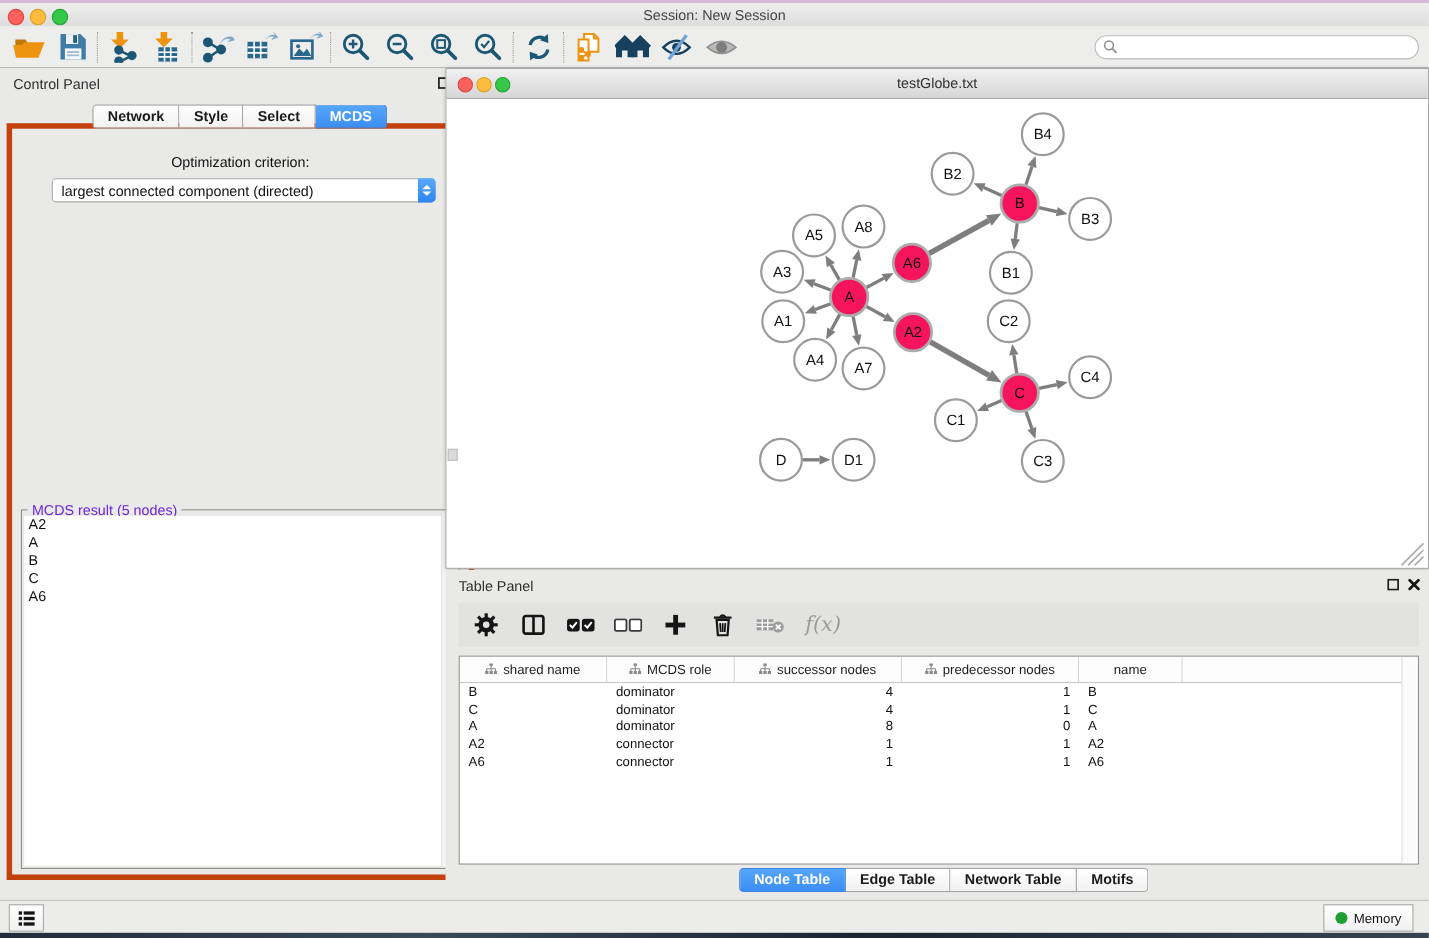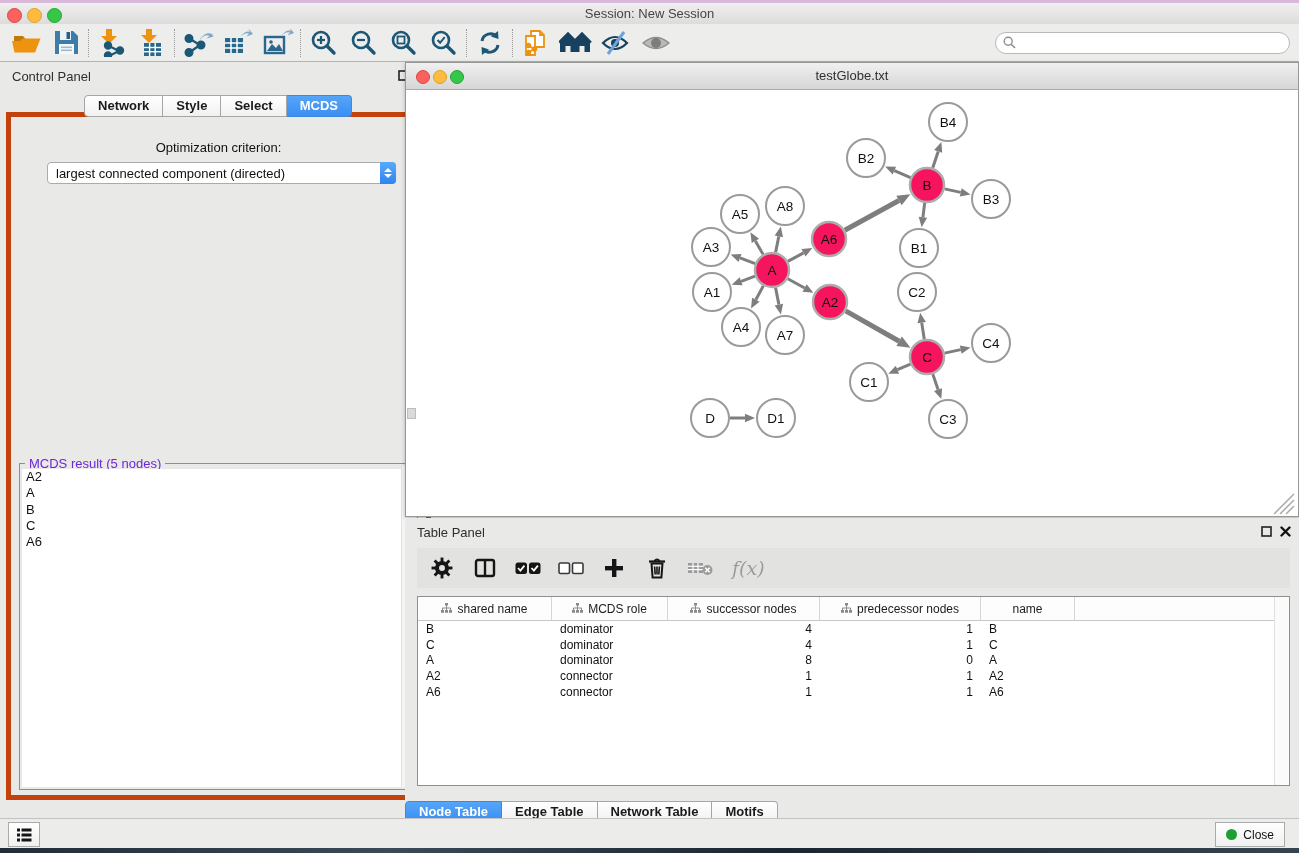--- a/index.html
+++ b/index.html
@@ -62,21 +62,21 @@
   .tp-toolbar{position:absolute;left:12px;right:9px;top:30px;height:40px;background:#E2E2E1;display:flex;align-items:center;gap:17px;padding-left:12px;box-sizing:border-box;}
   .tp-btn{display:flex;align-items:center;justify-content:center;width:26px;height:30px;}
   .fx-label{font-family:"DejaVu Serif",serif;font-style:italic;font-size:19px;color:#9B9B9B;margin-left:2px;}
   .tp-table{position:absolute;left:12px;right:9px;top:78px;height:188px;background:#fff;border:1px solid #8F8F8F;overflow:hidden;}
   .thead{position:absolute;top:0;left:0;right:14px;height:23px;background:#FDFDFD;border-bottom:1px solid #C8C8C8;display:flex;}
   .th{position:relative;display:flex;align-items:center;justify-content:center;gap:5px;font-size:12px;color:#1C1C1C;border-right:1px solid #D6D6D6;box-sizing:border-box;}
   .tscroll{position:absolute;top:0;bottom:0;right:0;width:14px;background:#FBFBFB;border-left:1px solid #E0E0E0;}
   .tbody{position:absolute;top:24px;left:0;right:14px;bottom:0;}
   .tr{display:flex;height:15.8px;align-items:center;}
   .td{font-size:12px;color:#111;box-sizing:border-box;padding:0 8px;white-space:nowrap;}
-  .tp-tabs{position:absolute;top:271px;left:0;right:0;display:flex;margin-top:12px;}
+  .tp-tabs{position:absolute;top:271px;left:12px;right:0;display:flex;justify-content:center;}
 
   
   .statusbar{position:absolute;left:0;top:818px;height:30px;right:0;background:#ECECEB;border-top:1px solid #C2C2C2;}
   .sb-left-btn{position:absolute;left:8px;top:3px;width:30px;height:23px;background:linear-gradient(#FFF,#F0F0F0);border:1px solid #ABABAB;display:flex;align-items:center;justify-content:center;}
   .sb-right-btn{position:absolute;right:14px;top:3px;height:23px;background:linear-gradient(#FFF,#F0F0F0);border:1px solid #ABABAB;display:flex;align-items:center;gap:6px;padding:0 10px;}
   .sb-right-btn .dot{width:11px;height:11px;border-radius:50%;background:#1E9E33;}
   .sb-right-btn .lbl{font-size:12px;color:#111;}
   .desktop-strip{position:absolute;left:0;right:0;top:848px;height:5px;background:linear-gradient(90deg,#222C38,#3A4A58 30%,#1B2530 60%,#36444F);}
 </style>
 </head>
@@ -639,17 +639,17 @@
             <rect x="5.5" y="1.5" width="10" height="3"></rect>
           <rect x="1" y="6.5" width="3" height="3"></rect>
             <rect x="5.5" y="6.5" width="10" height="3"></rect>
           <rect x="1" y="11.5" width="3" height="3"></rect>
             <rect x="5.5" y="11.5" width="10" height="3"></rect>
         </g>
       </svg>
     </div>
     <div class="sb-right-btn">
       <span class="dot"></span>
-      <span class="lbl">Close</span>
+      <span class="lbl">Memory</span>
     </div>
   </div>
   <div class="desktop-strip"></div>
 </div>
 
 </body></html>

